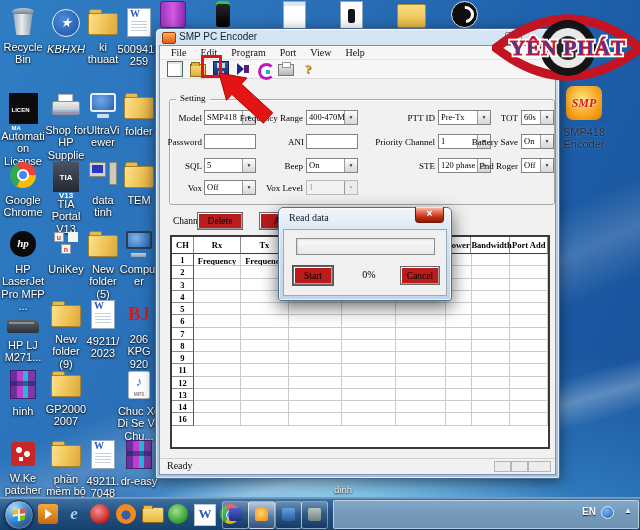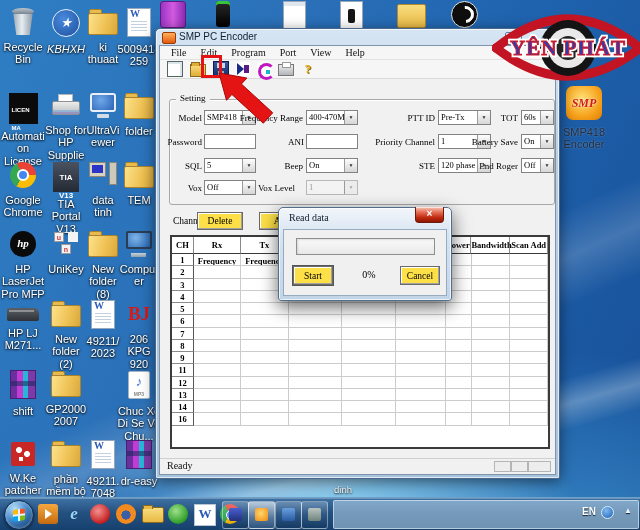--- a/index.html
+++ b/index.html
@@ -122,21 +122,21 @@
   .main{position:relative;flex:1;font-family:"Liberation Serif",serif;}
   .groupbox{position:absolute;left:9px;top:20px;width:384px;height:104px;border:1px solid #a8a8a8;border-radius:3px;box-shadow:inset 1px 1px 0 #fff;}
   .legend{position:absolute;left:16px;top:14px;background:#f1f1f1;padding:0 4px;font:9px "Liberation Serif",serif;color:#000;}
   .flabel{position:absolute;font:9px "Liberation Serif",serif;color:#000;text-align:right;white-space:nowrap;overflow:hidden;}
   .combo,.tinput{position:absolute;height:15px;background:#fff;border:1px solid #828282;box-sizing:border-box;cursor:pointer;}
   .combo .ct{position:absolute;left:2px;top:1px;right:13px;font:8.5px "Liberation Serif",serif;white-space:nowrap;overflow:hidden;}
   .combo .cb{position:absolute;right:0;top:0;bottom:0;width:12px;background:linear-gradient(#fdfdfd,#d6d6d6);border-left:1px solid #9a9a9a;color:#333;font-size:5px;text-align:center;line-height:13px;}
   .combo.disabled{background:#f3f3f3;border-color:#b8b8b8;}
   .combo.disabled .ct{color:#9a9a9a;}
   .combo.disabled .cb{color:#aaa;background:#ececec;}
-  .btn{position:absolute;background:#fde047;border:1px solid #6a6a6a;box-shadow:inset -1px -1px 0 #a2a2a2,inset 1px 1px 0 #fff;font:9.5px "Liberation Serif",serif;display:flex;align-items:center;justify-content:center;cursor:pointer;}
+  .btn{position:absolute;background:#b91c1c;border:1px solid #6a6a6a;box-shadow:inset -1px -1px 0 #a2a2a2,inset 1px 1px 0 #fff;font:9.5px "Liberation Serif",serif;display:flex;align-items:center;justify-content:center;cursor:pointer;}
   .chan-label{position:absolute;left:13px;top:137px;font:9.5px "Liberation Serif",serif;}
   #btn-delete{left:37px;top:133px;width:44px;height:16px;}
   #btn-add{left:99px;top:133px;width:44px;height:16px;}
   #grid{position:absolute;left:10px;top:156px;width:380px;height:214px;background:#fff;border:2px solid #3a3a3a;box-sizing:border-box;}
   .g-row{display:flex;height:12.25px;}
   .g-row.g-head{height:17px;}
   .g-cell{box-sizing:border-box;border-right:1px solid #cccccc;border-bottom:1px solid #cccccc;height:100%;cursor:cell;}
   .g-head .g-cell{font:bold 8.5px/16px "Liberation Serif",serif;text-align:center;border-bottom:1px solid #3a3a3a;border-right:1px solid #8a8a8a;cursor:default;}
   .g-first{font:bold 8.5px/12px "Liberation Serif",serif;text-align:center;border-right:1px solid #555;border-bottom:1px solid #8a8a8a;}
   .statusbar{position:relative;height:15px;background:#f1f1f1;border-top:1px solid #cfcfcf;font:10px/14px "Liberation Serif",serif;padding-left:7px;color:#111;}
@@ -263,45 +263,45 @@
       <div class="dicon" style="left: 0px; top: 228px; width: 46px;">
         <div class="ic ic-hp-logo"></div>
         <div class="dlabel">HP LaserJet Pro MFP ...</div>
       </div>
       <div class="dicon" style="left: 45px; top: 228px; width: 42px;">
         <div class="ic ic-unikey"></div>
         <div class="dlabel">UniKey</div>
       </div>
       <div class="dicon" style="left: 85px; top: 228px; width: 36px;">
         <div class="ic ic-folder"></div>
-        <div class="dlabel">New folder (8)</div>
+        <div class="dlabel">New folder (5)</div>
       </div>
       <div class="dicon" style="left: 117px; top: 228px; width: 44px;">
         <div class="ic ic-computer"></div>
         <div class="dlabel">Computer</div>
       </div>
-      <div class="dicon" style="left: 0px; top: 298px; width: 46px;">
+      <div class="dicon" style="left: 0px; top: 310px; width: 46px;">
         <div class="ic ic-scanner"></div>
         <div class="dlabel">HP LJ M271...</div>
       </div>
       <div class="dicon" style="left: 45px; top: 298px; width: 42px;">
         <div class="ic ic-folder"></div>
-        <div class="dlabel">New folder (2)</div>
+        <div class="dlabel">New folder (9)</div>
       </div>
       <div class="dicon" style="left: 85px; top: 298px; width: 36px;">
         <div class="ic ic-word-doc"></div>
         <div class="dlabel">49211/2023</div>
       </div>
       <div class="dicon" style="left: 117px; top: 298px; width: 44px;">
         <div class="ic ic-bj-red"></div>
         <div class="dlabel">206 KPG 920</div>
       </div>
       <div class="dicon" style="left: 0px; top: 368px; width: 46px;">
         <div class="ic ic-winrar"></div>
-        <div class="dlabel">shift</div>
+        <div class="dlabel">hinh</div>
       </div>
       <div class="dicon" style="left: 45px; top: 368px; width: 42px;">
         <div class="ic ic-folder"></div>
         <div class="dlabel">GP2000 2007</div>
       </div>
       <div class="dicon" style="left: 117px; top: 368px; width: 44px;">
         <div class="ic ic-mp3"></div>
         <div class="dlabel">Chuc Xe Di Se Ve Chu...</div>
       </div>
       <div class="dicon" style="left: 0px; top: 438px; width: 46px;">
@@ -411,40 +411,40 @@
             <div class="flabel" style="left: 296px; width: 62px; top: 82px;">End Roger</div>
             <div class="combo" style="left: 361px; width: 33px; top: 79px;">
               <span class="ct">Off</span>
               <div class="cb">▼</div>
             </div>
             <div class="flabel" style="left: 1px; width: 41px; top: 104px;">Vox</div>
             <div class="combo" style="left: 44px; width: 52px; top: 101px;">
               <span class="ct">Off</span>
               <div class="cb">▼</div>
             </div>
-            <div class="flabel" style="left: 63px; width: 72px; top: 104px; font-family: Liberation Serif, serif;">Vox Level</div>
+            <div class="flabel" style="left: 71px; width: 72px; top: 104px; font-family: Liberation Serif, serif;">Vox Level</div>
             <div class="combo disabled" style="left: 146px; width: 52px; top: 101px;">
               <span class="ct">1</span>
               <div class="cb">▼</div>
             </div>
           </div>
         <span class="chan-label">Channel:</span>
         <div class="btn" id="btn-delete">Delete</div>
         <div class="btn" id="btn-add">Add</div>
         <div id="grid">
             <div class="g-row g-head">
               <div class="g-cell" style="width: 22px;">CH</div>
               <div class="g-cell" style="width: 48px;">Rx Frequency</div>
               <div class="g-cell" style="width: 48px;">Tx Frequency</div>
               <div class="g-cell" style="width: 54px;"></div>
               <div class="g-cell" style="width: 54px;"></div>
               <div class="g-cell" style="width: 51px;"></div>
               <div class="g-cell" style="width: 26px;">Power</div>
               <div class="g-cell" style="width: 39px;">Bandwidth</div>
-              <div class="g-cell" style="width: 38px;">Scan Add</div>
+              <div class="g-cell" style="width: 38px;">Port Add</div>
             </div>
             <div class="g-row">
               <div class="g-cell g-first" style="width: 22px;">1</div>
               <div class="g-cell" style="width: 48px;"></div>
               <div class="g-cell" style="width: 48px;"></div>
               <div class="g-cell" style="width: 54px;"></div>
               <div class="g-cell" style="width: 54px;"></div>
               <div class="g-cell" style="width: 51px;"></div>
               <div class="g-cell" style="width: 26px;"></div>
               <div class="g-cell" style="width: 39px;"></div>

